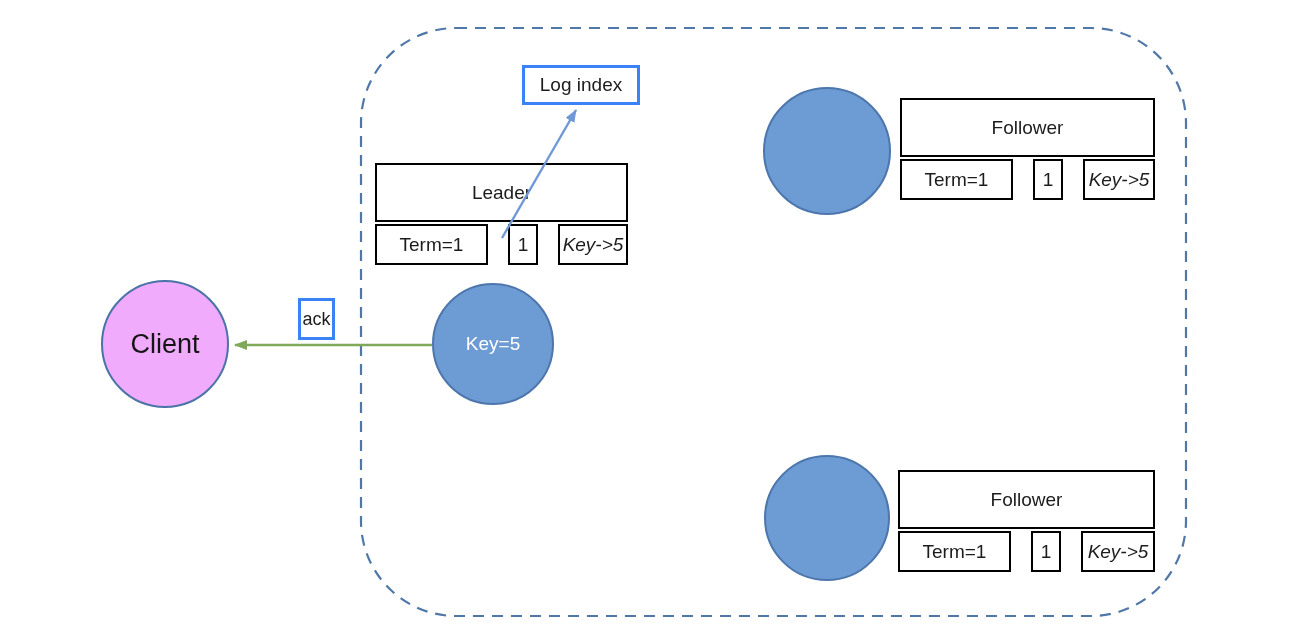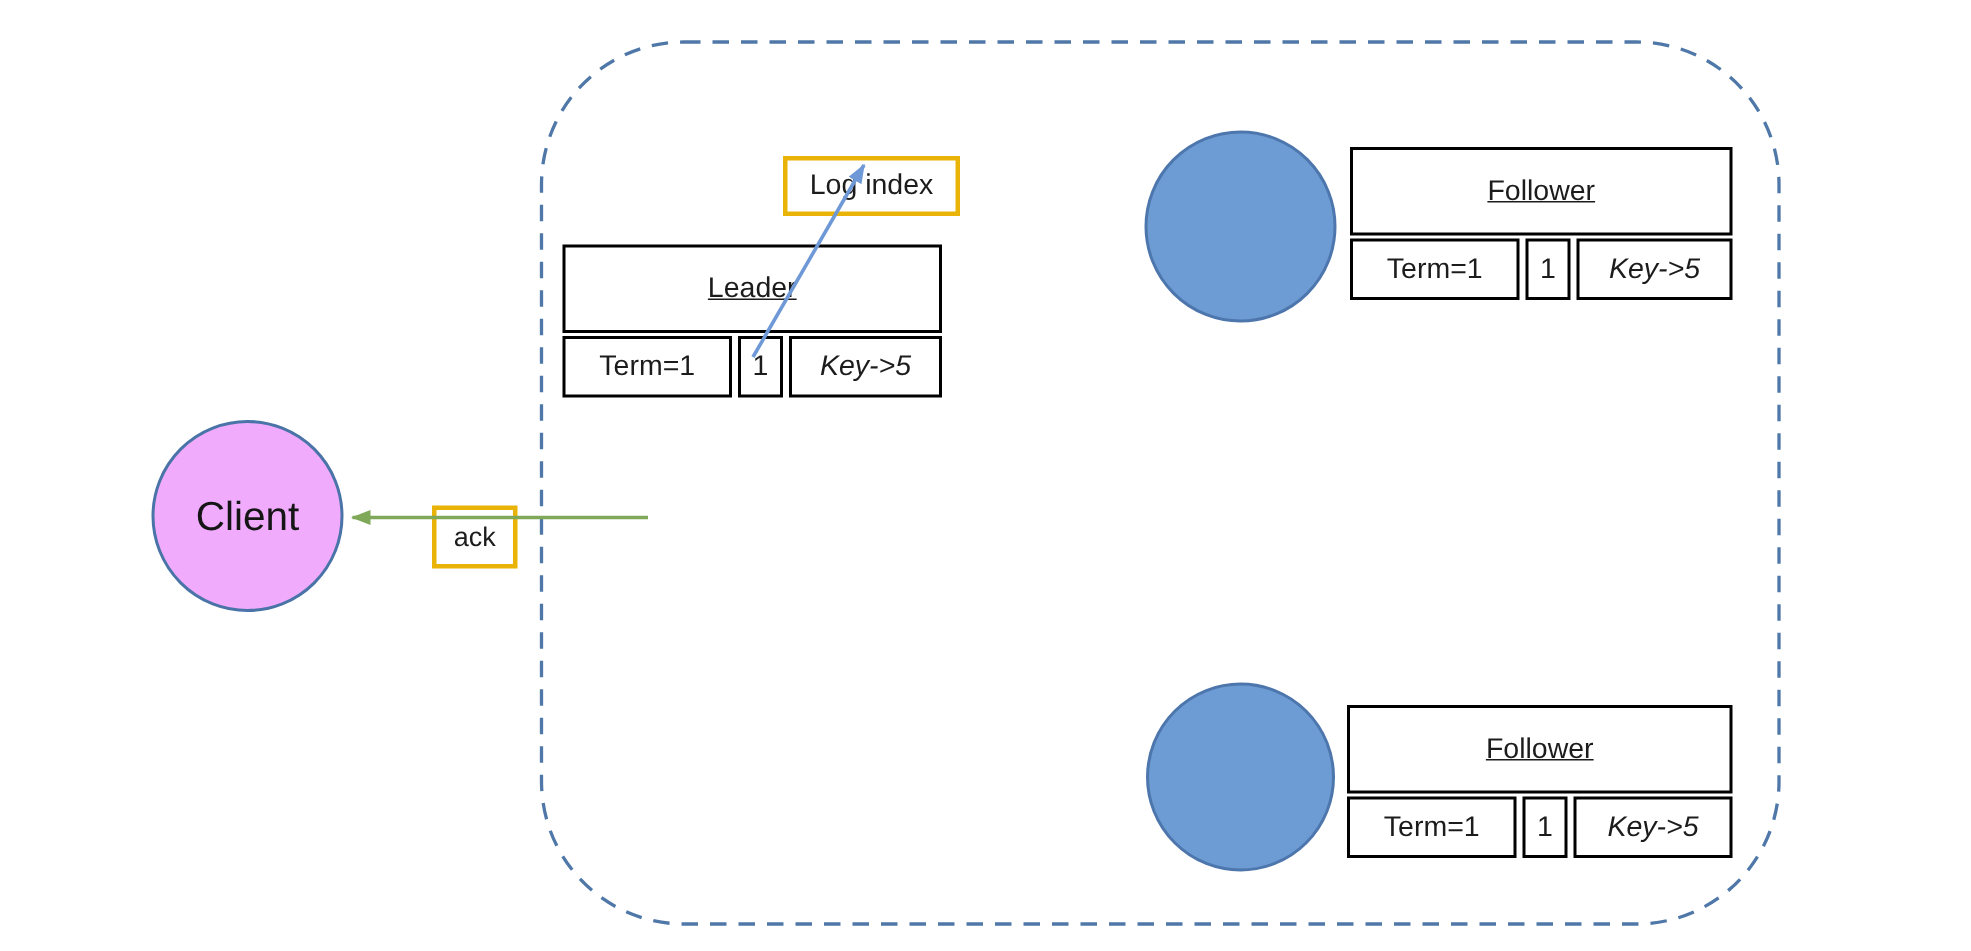--- a/index.html
+++ b/index.html
@@ -32,52 +32,50 @@
     background: #6d9bd3;
     border: 2px solid #4d76ad;
     color: #ffffff;
     font-size: 19px;
   }
   .leader-entry { left: 432px; top: 283px; width: 122px; height: 122px; }
   .follower-top { left: 763px; top: 87px;  width: 128px; height: 128px; }
   .follower-bottom { left: 764px; top: 455px; width: 126px; height: 126px; }
   .tag {
     position: absolute;
-    border: 3px solid #eab308;
+    border: 3px solid #3b82f6;
     background: #ffffff;
     display: flex;
     align-items: center;
     justify-content: center;
     font-size: 19px;
     box-sizing: border-box;
-    margin-top: 39px;
   }
-  .ack-tag { left: 288px; top: 298px; width: 57px; height: 42px; font-size: 18px; }
+  .ack-tag { left: 298px; top: 298px; width: 37px; height: 42px; font-size: 18px; }
   .logindex-tag { left: 522px; top: 65px; width: 118px; height: 40px; }
   .node-table {
     position: absolute;
     display: flex;
     flex-direction: column;
     gap: 2px;
   }
   .leader-table { left: 375px; top: 163px; width: 253px; }
   .follower-table-top { left: 900px; top: 98px; width: 255px; }
   .follower-table-bottom { left: 898px; top: 470px; width: 257px; }
   .t-header {
     height: 59px;
     border: 2px solid #000000;
     background: #ffffff;
     display: flex;
     align-items: center;
     justify-content: center;
     font-size: 19px;
     box-sizing: border-box;
-    text-decoration: underline;
   }
-  .t-row { display: flex; gap: 4px; height: 41px; }
+  .t-row { display: flex; gap: 20px; height: 41px; }
   .t-cell {
     border: 2px solid #000000;
     background: #ffffff;
     display: flex;
     align-items: center;
     justify-content: center;
     font-size: 19px;
     box-sizing: border-box;
   }
   .cell-term { width: 113px; }
@@ -93,20 +91,23 @@
 </style>
 </head>
 <body>
 
 <div class="canvas">
 
   <div class="circle client-node">
     <span>Client</span>
   </div>
 
+  <div class="circle blue-node leader-entry">
+    <span>Key=5</span>
+  </div>
 
   <div class="circle blue-node follower-top"></div>
   <div class="circle blue-node follower-bottom"></div>
 
   <div class="tag ack-tag">
     <span>ack</span>
   </div>
 
   <div class="tag logindex-tag">
     <span>Log index</span>

